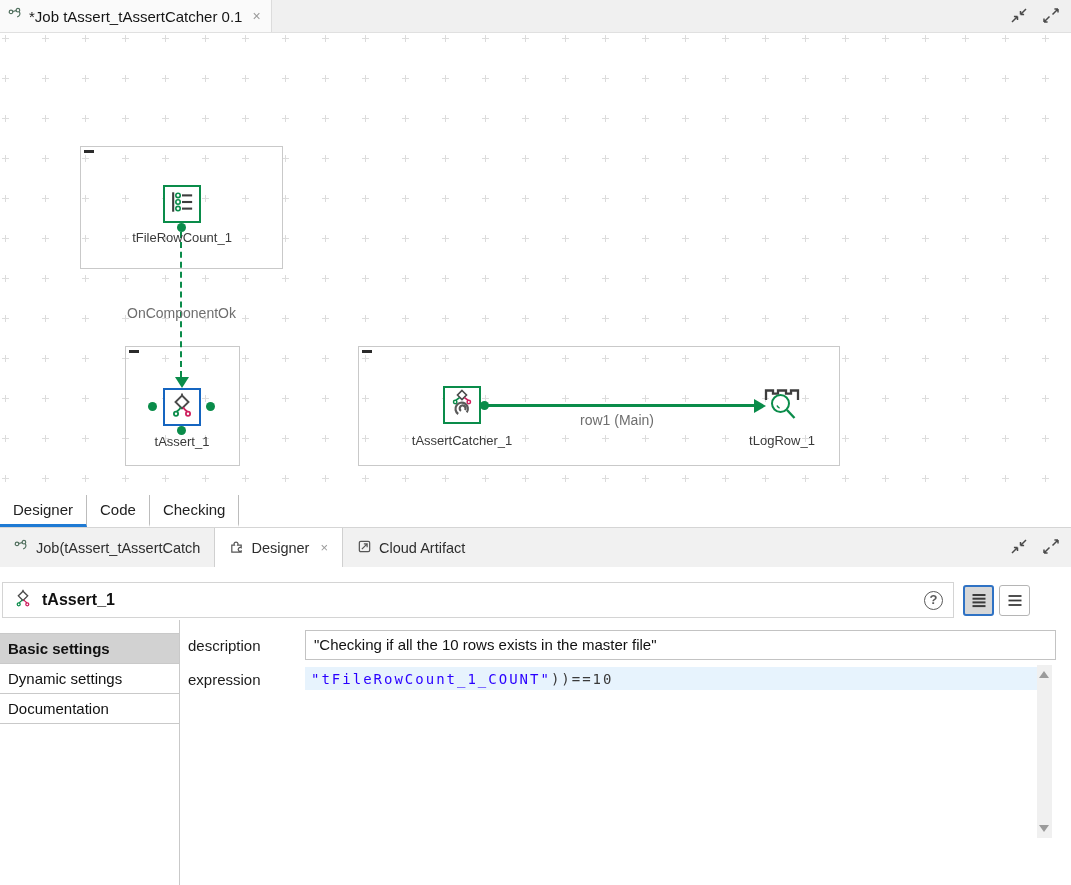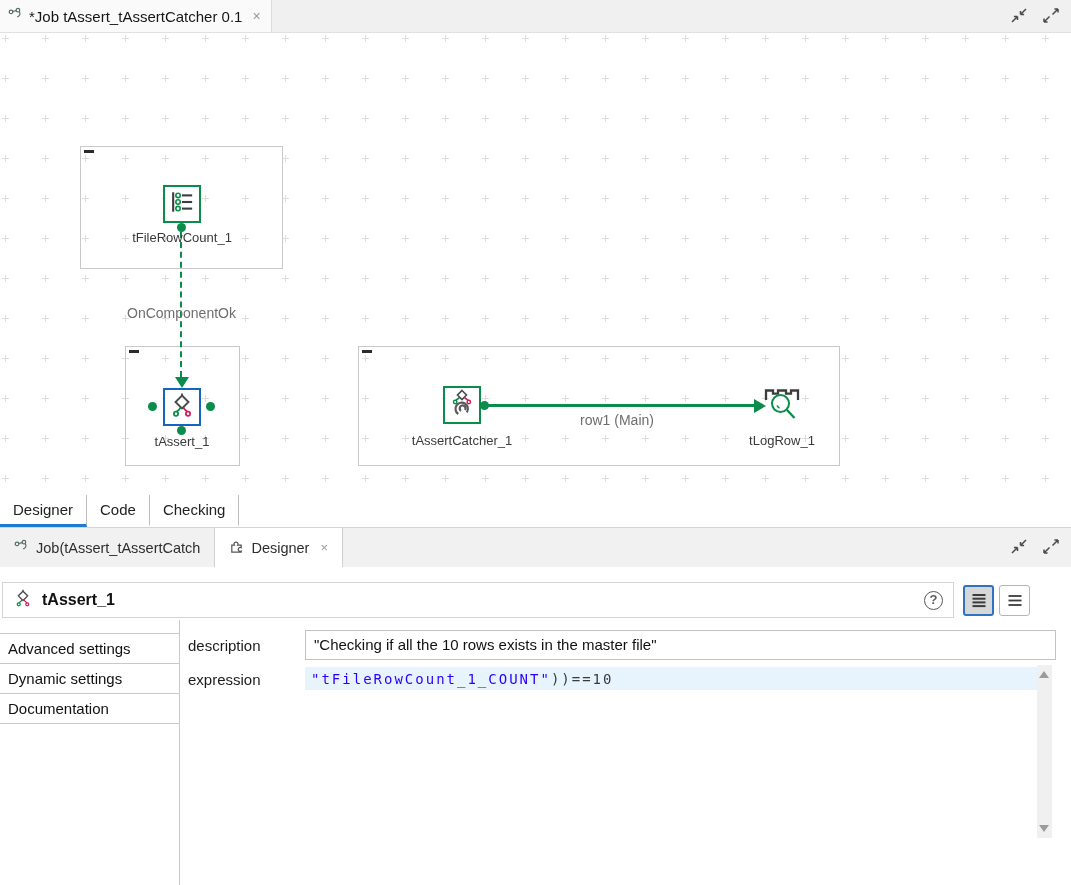--- a/index.html
+++ b/index.html
@@ -557,20 +557,29 @@
     </div>
     <div class="btab active">
       <span>
         <svg width="15" height="15" viewBox="0 0 16 16">
             <path d="M3 6.5 h2.7 a2.1 2.1 0 1 1 3.6 0 H13 v2.7 a2.1 2.1 0 1 0 0 3.6 V14 H3 z" fill="none" stroke="#555" stroke-width="1.3"></path>
           </svg>
       </span>
       <span>Designer</span>
       <span class="tab-close">×</span>
     </div>
+    <div class="btab">
+      <span>
+        <svg width="15" height="15" viewBox="0 0 16 16">
+            <rect x="2.5" y="2.5" width="11" height="11" rx="1.5" fill="none" stroke="#555" stroke-width="1.3"></rect>
+            <path d="M5.2 10.8 L10.8 5.2 M7.3 5.2 H10.8 V8.7" fill="none" stroke="#555" stroke-width="1.3"></path>
+          </svg>
+      </span>
+      <span>Cloud Artifact</span>
+    </div>
     <div class="panel-controls">
       <span>
         <svg width="20" height="17" viewBox="0 0 20 17">
             <g stroke="#4a4a4a" stroke-width="1.5" fill="none">
               <path d="M17 2 L11.5 7.5 M11.5 7.5 h3.6 M11.5 7.5 v-3.6"></path>
               <path d="M3 15 L8.5 9.5 M8.5 9.5 h-3.6 M8.5 9.5 v3.6"></path>
             </g>
           </svg>
       </span>
       <span>
@@ -614,21 +623,21 @@
         <g stroke="#3c3c3c" stroke-width="1.8">
           <line x1="1.5" y1="3" x2="14.5" y2="3"></line>
           <line x1="1.5" y1="7.5" x2="14.5" y2="7.5"></line>
           <line x1="1.5" y1="12" x2="14.5" y2="12"></line>
         </g>
       </svg>
   </div>
 
   <div class="vline"></div>
   <div class="nav">
-    <div class="nav-item">Advanced settings</div>
+    <div class="nav-item active">Basic settings</div>
     <div class="nav-item">Dynamic settings</div>
     <div class="nav-item">Documentation</div>
   </div>
 
   <div class="field-label" style="top:637px;">description</div>
   <div class="desc-input">"Checking if all the 10 rows exists in the master file"</div>
 
   <div class="field-label" style="top:671px;">expression</div>
   <div class="expr-editor">
     <div class="expr-line"><span class="expr-string">"tFileRowCount_1_COUNT"</span><span>))==10</span></div>

